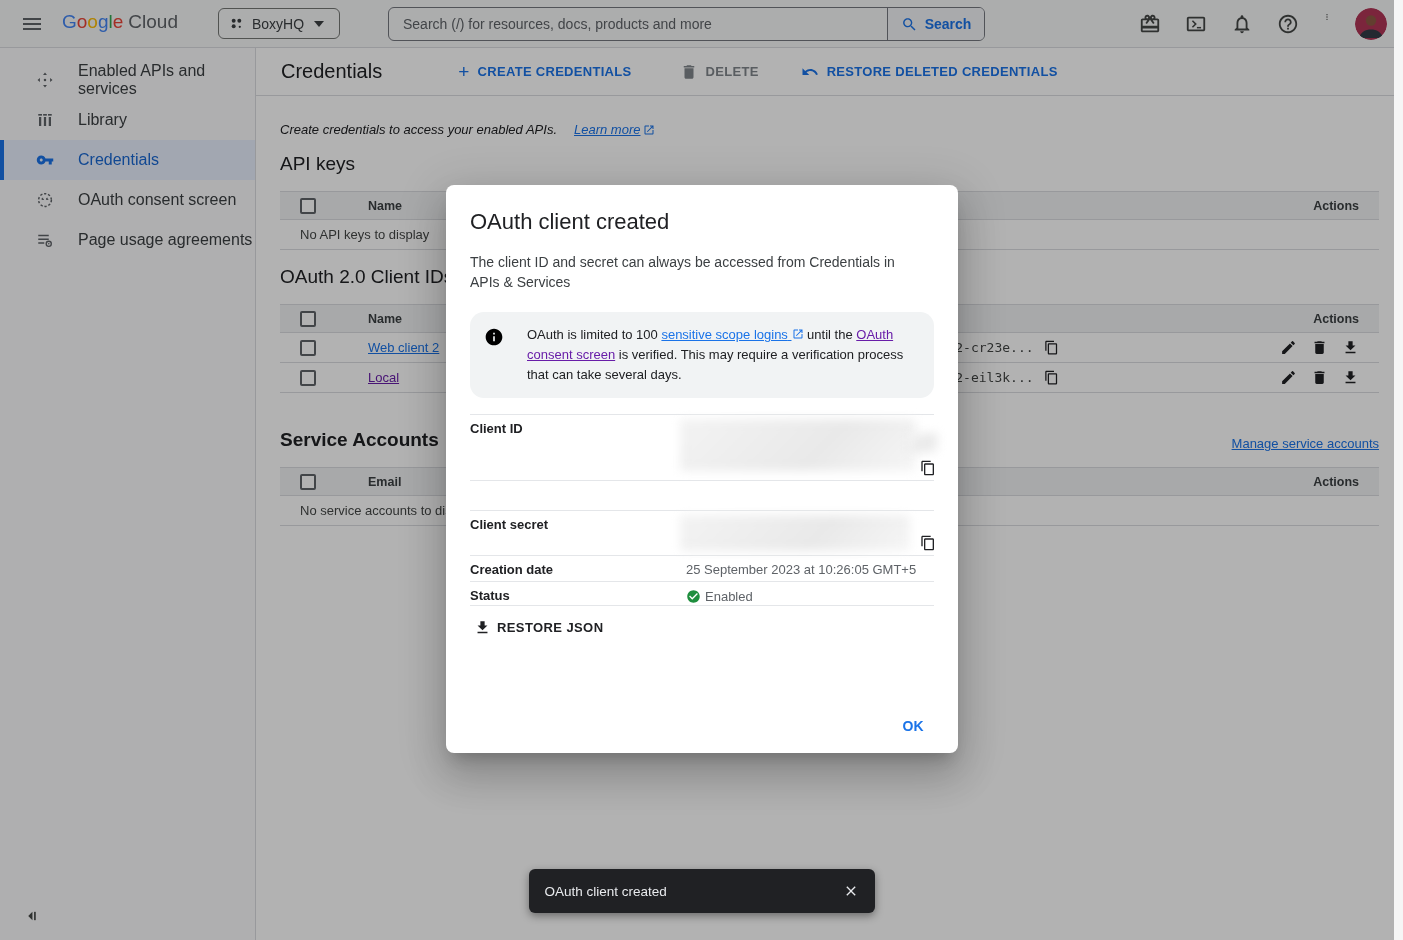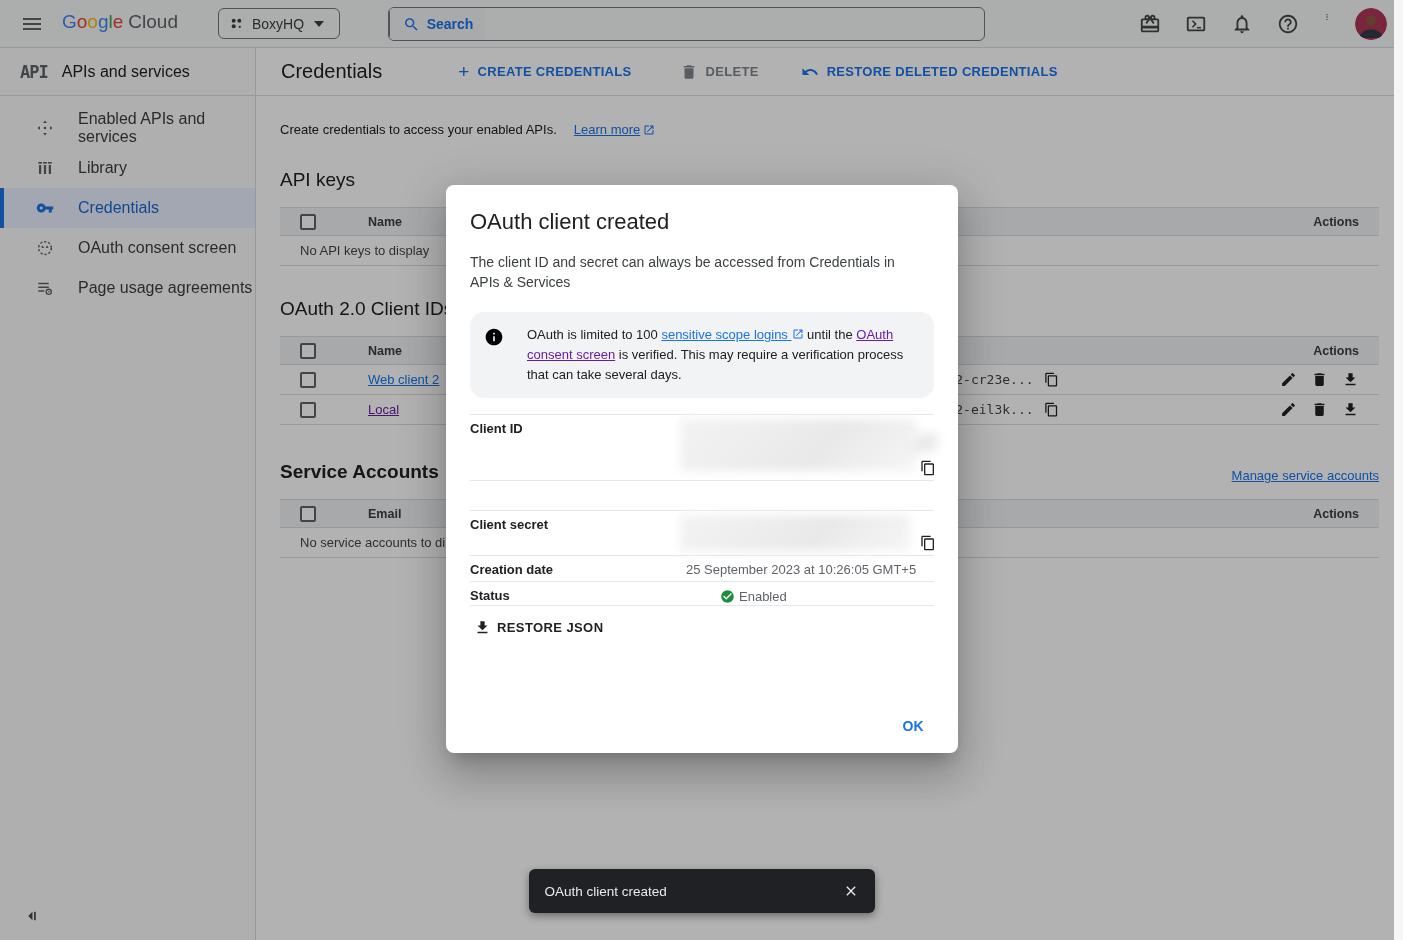--- a/index.html
+++ b/index.html
@@ -42,23 +42,23 @@
 
   
   .content { position:absolute; left:256px; top:48px; width:1147px; height:892px; background:#fff; }
   .page-head { height:48px; border-bottom:1px solid #dadce0; display:flex; align-items:center; padding-left:25px; }
   .page-title { font-size:20px; color:#202124; margin-right:64px; }
   .tool-btn { display:flex; align-items:center; gap:8px; font-size:13px; font-weight:bold; letter-spacing:.3px; color:#1a73e8; cursor:pointer; padding:8px 12px; border-radius:4px; }
   .tool-btn .ic { width:18px; height:18px; }
   .tool-btn.disabled { color:#80868b; cursor:default; }
   .tool-btn .plus { font-size:19px; font-weight:normal; line-height:14px; }
   .body-pad { padding:0 24px; }
-  .intro { margin-top:26px; font-size:13px; color:#202124; display:flex; align-items:flex-end; gap:4px; }
+  .intro { margin-top:26px; font-size:13px; color:#202124; display:flex; align-items:flex-end; gap:4px;font-style:italic; }
   .intro a { color:#1a73e8; display:inline-flex; align-items:center; gap:3px;padding-left:13px; }
-  .section-title { margin-top:32px; font-size:19px; color:#202124; }
+  .section-title { margin-top:16px; font-size:19px; color:#202124; }
   table.gtable { width:100%; border-collapse:collapse; margin-top:16px; font-size:13px; }
   table.gtable th { background:#f1f3f4; font-size:12.5px; font-weight:bold; color:#3c4043; text-align:left; height:28px; padding:0; border-bottom:1px solid #dadce0; border-top:1px solid #dadce0; }
   table.gtable td { height:30px; border-bottom:1px solid #dadce0; color:#444746; }
   .cb { width:16px; height:16px; border:2px solid #5f6368; border-radius:2px; margin-left:20px; cursor:pointer; background:#fff; }
   .col-cb { width:88px; }
   .name-link { color:#1a73e8; font-size:13px; }
   .name-link.visited { color:#681da8; }
   .idcell { display:flex; align-items:center; gap:10px; color:#444746; }
   .copy-btn { width:15px; height:15px; color:#202124; cursor:pointer; flex:0 0 15px; }
   .actions-cell { display:flex; align-items:center; justify-content:flex-end; gap:14px; padding-right:20px; }
@@ -82,21 +82,21 @@
   .ext-ic { width:12px; height:12px; display:inline-block; vertical-align:-1px; color:#1a73e8; }
   .kv { margin-top:16px; }
   .krow { display:flex; border-bottom:1px solid #e4e6e9; position:relative; }
   .krow:first-child { border-top:1px solid #e4e6e9; }
   .klabel { width:216px; font-size:13px; font-weight:bold; color:#202124; padding-top:6px; }
   .kval { flex:1; font-size:13px; color:#5f6368; padding-top:6px; position:relative; }
   .row-cid { height:67px; }
   .row-spacer { height:30px; }
   .row-secret { height:45px; }
   .row-date { height:26px; }
-  .row-status { height:24px;gap:34px; }
+  .row-status { height:24px; }
   .blur-blob { position:absolute; background:linear-gradient(135deg,#f3f3f3,#e9e9e9 60%,#f6f6f6); filter:blur(5px); border-radius:3px; }
   .blob-cid-main { left:-6px; top:4px; width:236px; height:52px; }
   .blob-cid-tail { right:-4px; top:18px; width:30px; height:20px; }
   .blob-sec-main { left:-6px; top:4px; width:230px; height:36px; }
   .kcopy { position:absolute; right:-2px; bottom:4px; width:16px; height:16px; color:#202124; cursor:pointer; }
   .status-val { display:flex; align-items:center; gap:4px; }
   .check-ic { width:15px; height:15px; color:#1e8e3e; }
   .download-row { margin-top:11px; display:flex; align-items:center; gap:6px; color:#202124; font-size:13px; font-weight:bold; letter-spacing:.4px; cursor:pointer; width:max-content; padding:2px 4px; }
   .download-row .ic { width:17px; height:17px; }
   .ok-btn { position:absolute; right:26px; bottom:13px; color:#1a73e8; font-size:14px; font-weight:bold; letter-spacing:.3px; cursor:pointer; padding:6px 8px; }
@@ -129,20 +129,21 @@
     <svg width="15" height="15" viewBox="0 0 16 16" fill="#3c4043">
         <circle cx="5" cy="5" r="2.1"></circle>
         <circle cx="5" cy="11" r="2.1"></circle>
         <circle cx="11" cy="5" r="2.1"></circle>
         <circle cx="11.5" cy="11.5" r="1.2"></circle>
       </svg>
     <span class="pname">BoxyHQ</span>
     <span class="caret"></span>
   </div>
   <div class="searchbox">
+    <input type="text" placeholder="Search (/) for resources, docs, products and more" style="">
     <div class="search-btn">
       <svg width="17" height="17" viewBox="0 0 24 24" fill="#1a73e8">
           <path d="M15.5 14h-.79l-.28-.27C15.41 12.59 16 11.11 16 9.5 16 5.91 13.09 3 9.5 3S3 5.91 3 9.5 5.91 16 9.5 16c1.61 0 3.09-.59 4.23-1.57l.27.28v.79l5 4.99L20.49 19l-4.99-5zm-6 0C7.01 14 5 11.99 5 9.5S7.01 5 9.5 5 14 7.01 14 9.5 11.99 14 9.5 14z"></path>
         </svg>
       <span>Search</span>
     </div>
   </div>
   <div class="topbar-icons">
     <div class="tb-ic">
         <svg viewBox="0 0 24 24" fill="currentColor">
@@ -177,24 +178,20 @@
       <svg viewBox="0 0 32 32">
           <circle cx="16" cy="16" r="16" fill="#b13557"></circle>
           <circle cx="16" cy="12.5" r="5.2" fill="#8d5a44"></circle>
           <path d="M4 30c1.5-6 6.5-8.5 12-8.5S26.5 24 28 30z" fill="#333b47"></path>
         </svg>
     </div>
   </div>
 </div>
 
 <div class="sidebar">
-  <div class="sb-head">
-    <span class="sb-logo">API</span>
-    <span class="sb-title">APIs and services</span>
-  </div>
   <div class="sb-items">
     <div class="sb-item">
       <span class="ic">
           <svg viewBox="0 0 24 24" fill="currentColor">
             <path d="M12 2l2.6 3.2h-5.2zM12 22l-2.6-3.2h5.2zM2 12l3.2-2.6v5.2zM22 12l-3.2 2.6v-5.2z"></path>
             <circle cx="12" cy="12" r="1.7"></circle>
           </svg>
         </span>
       <span>Enabled APIs and services</span>
     </div>

